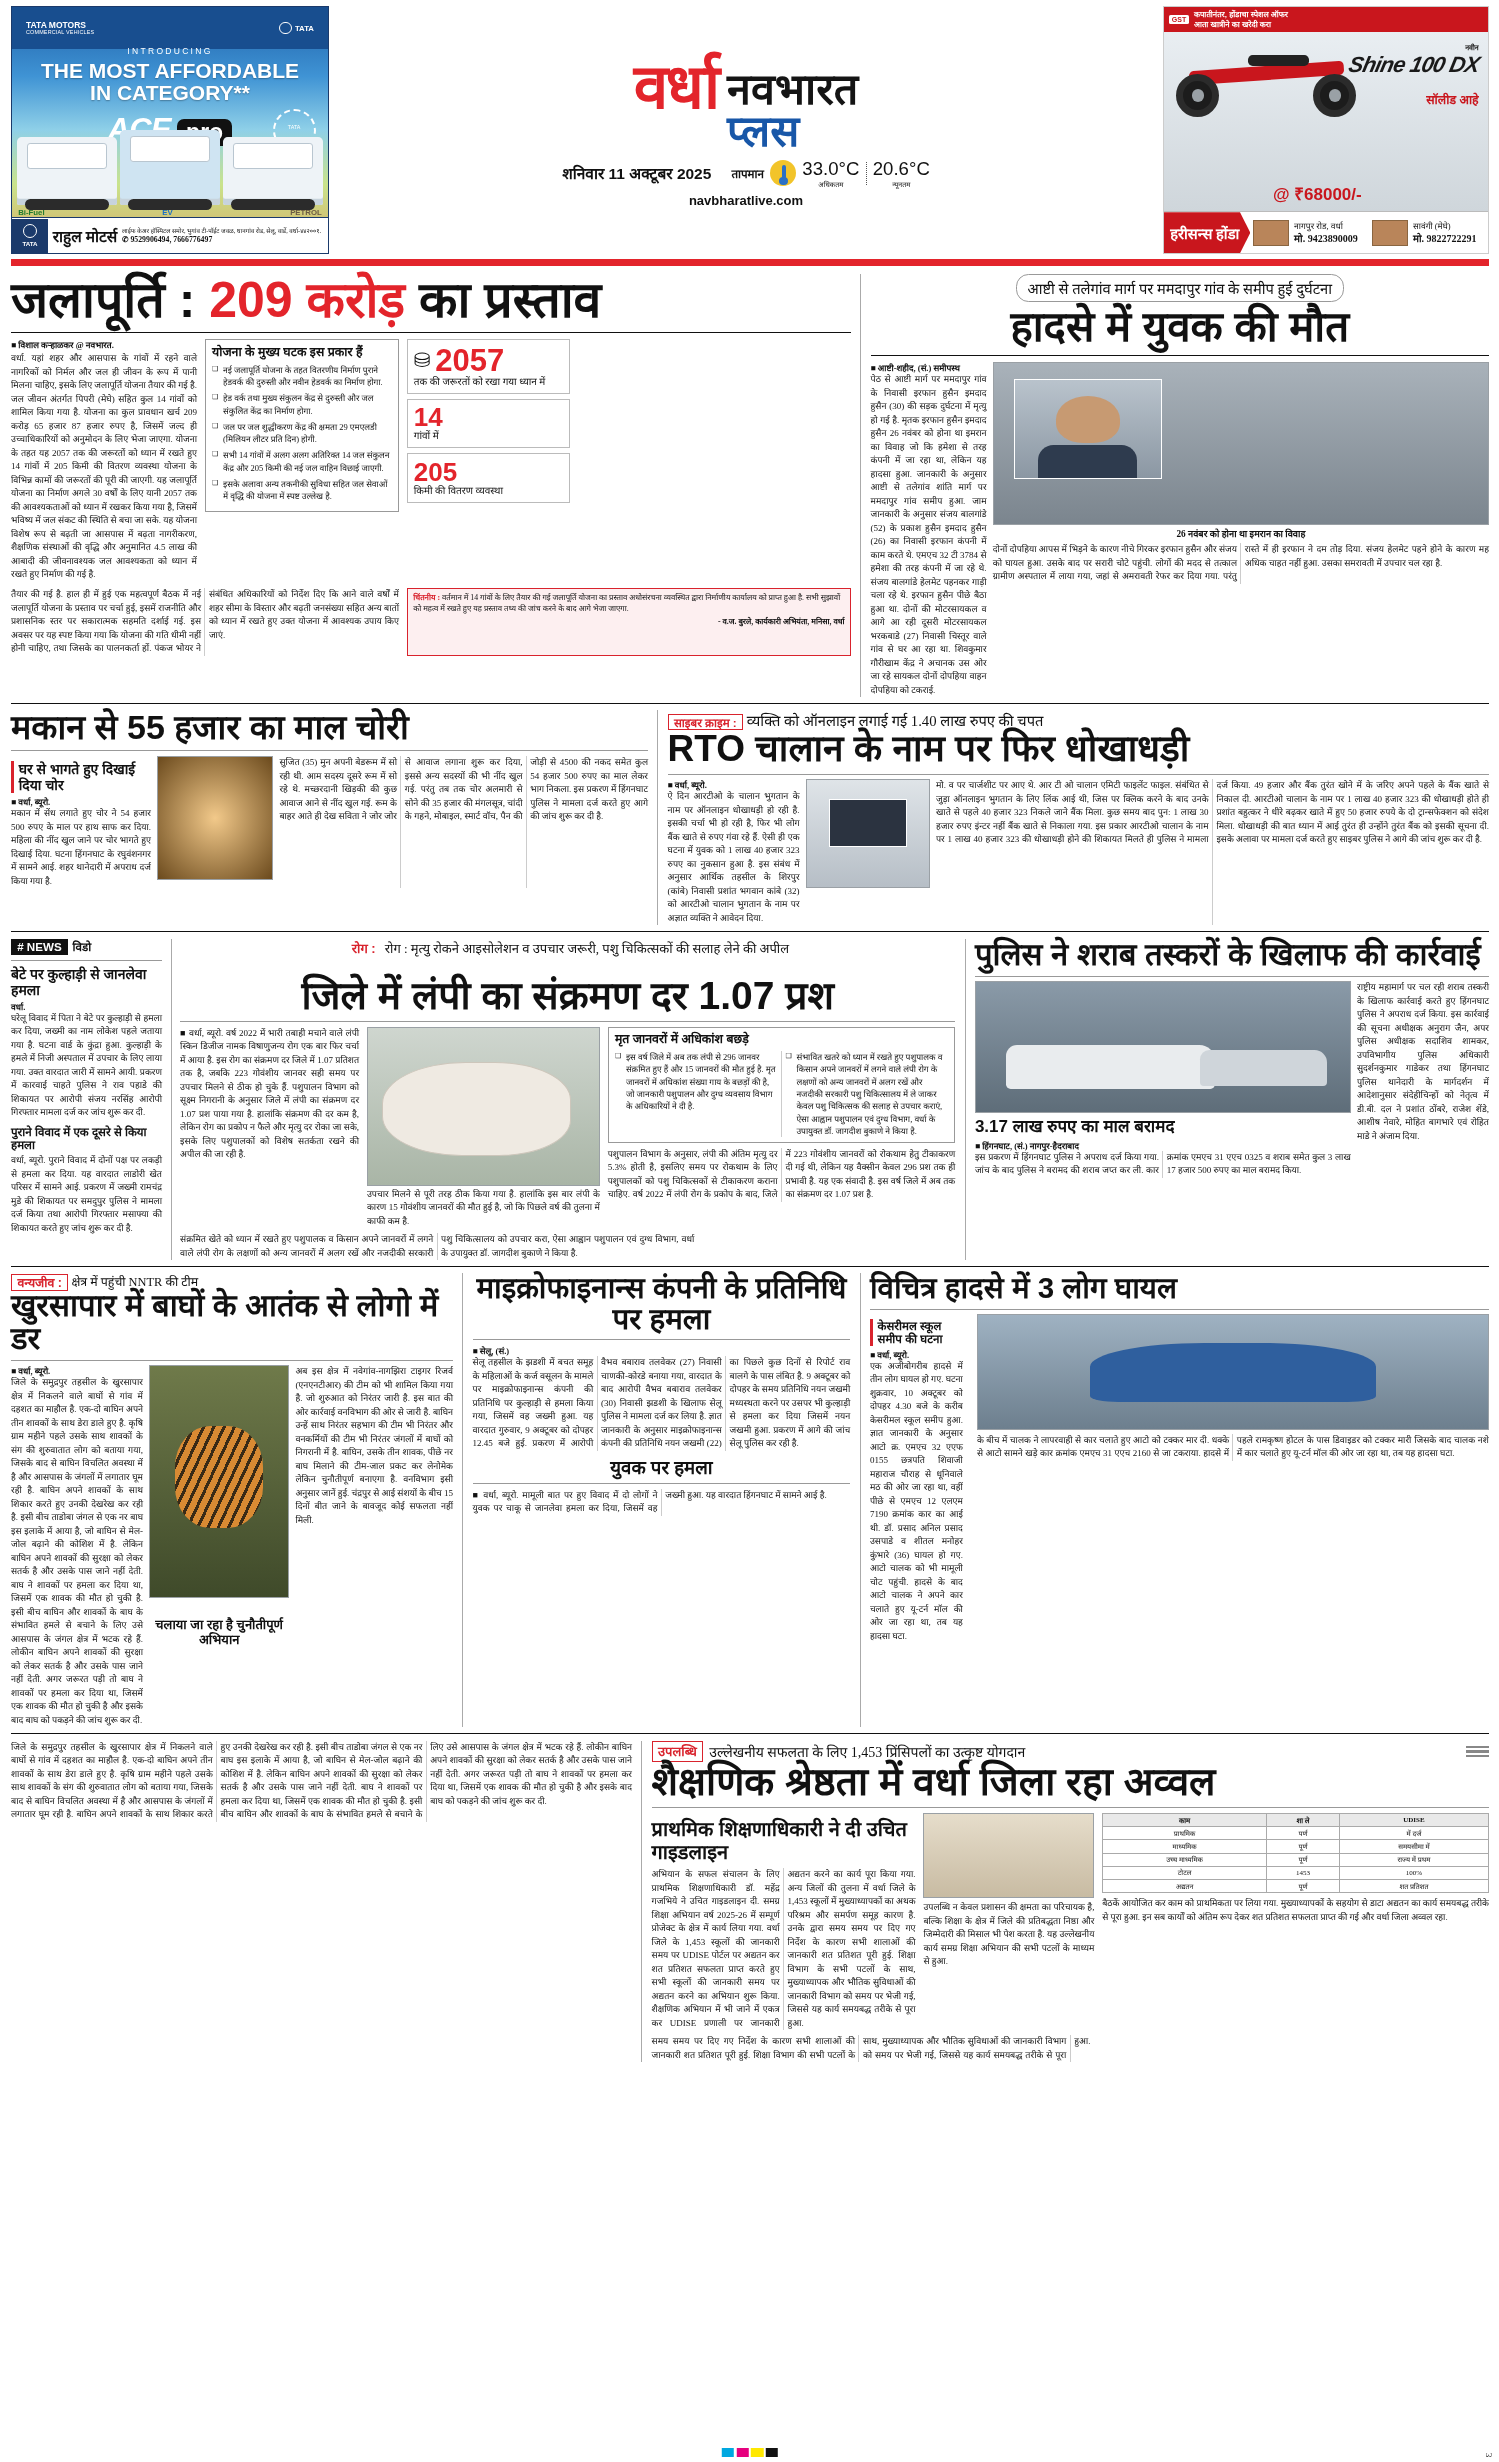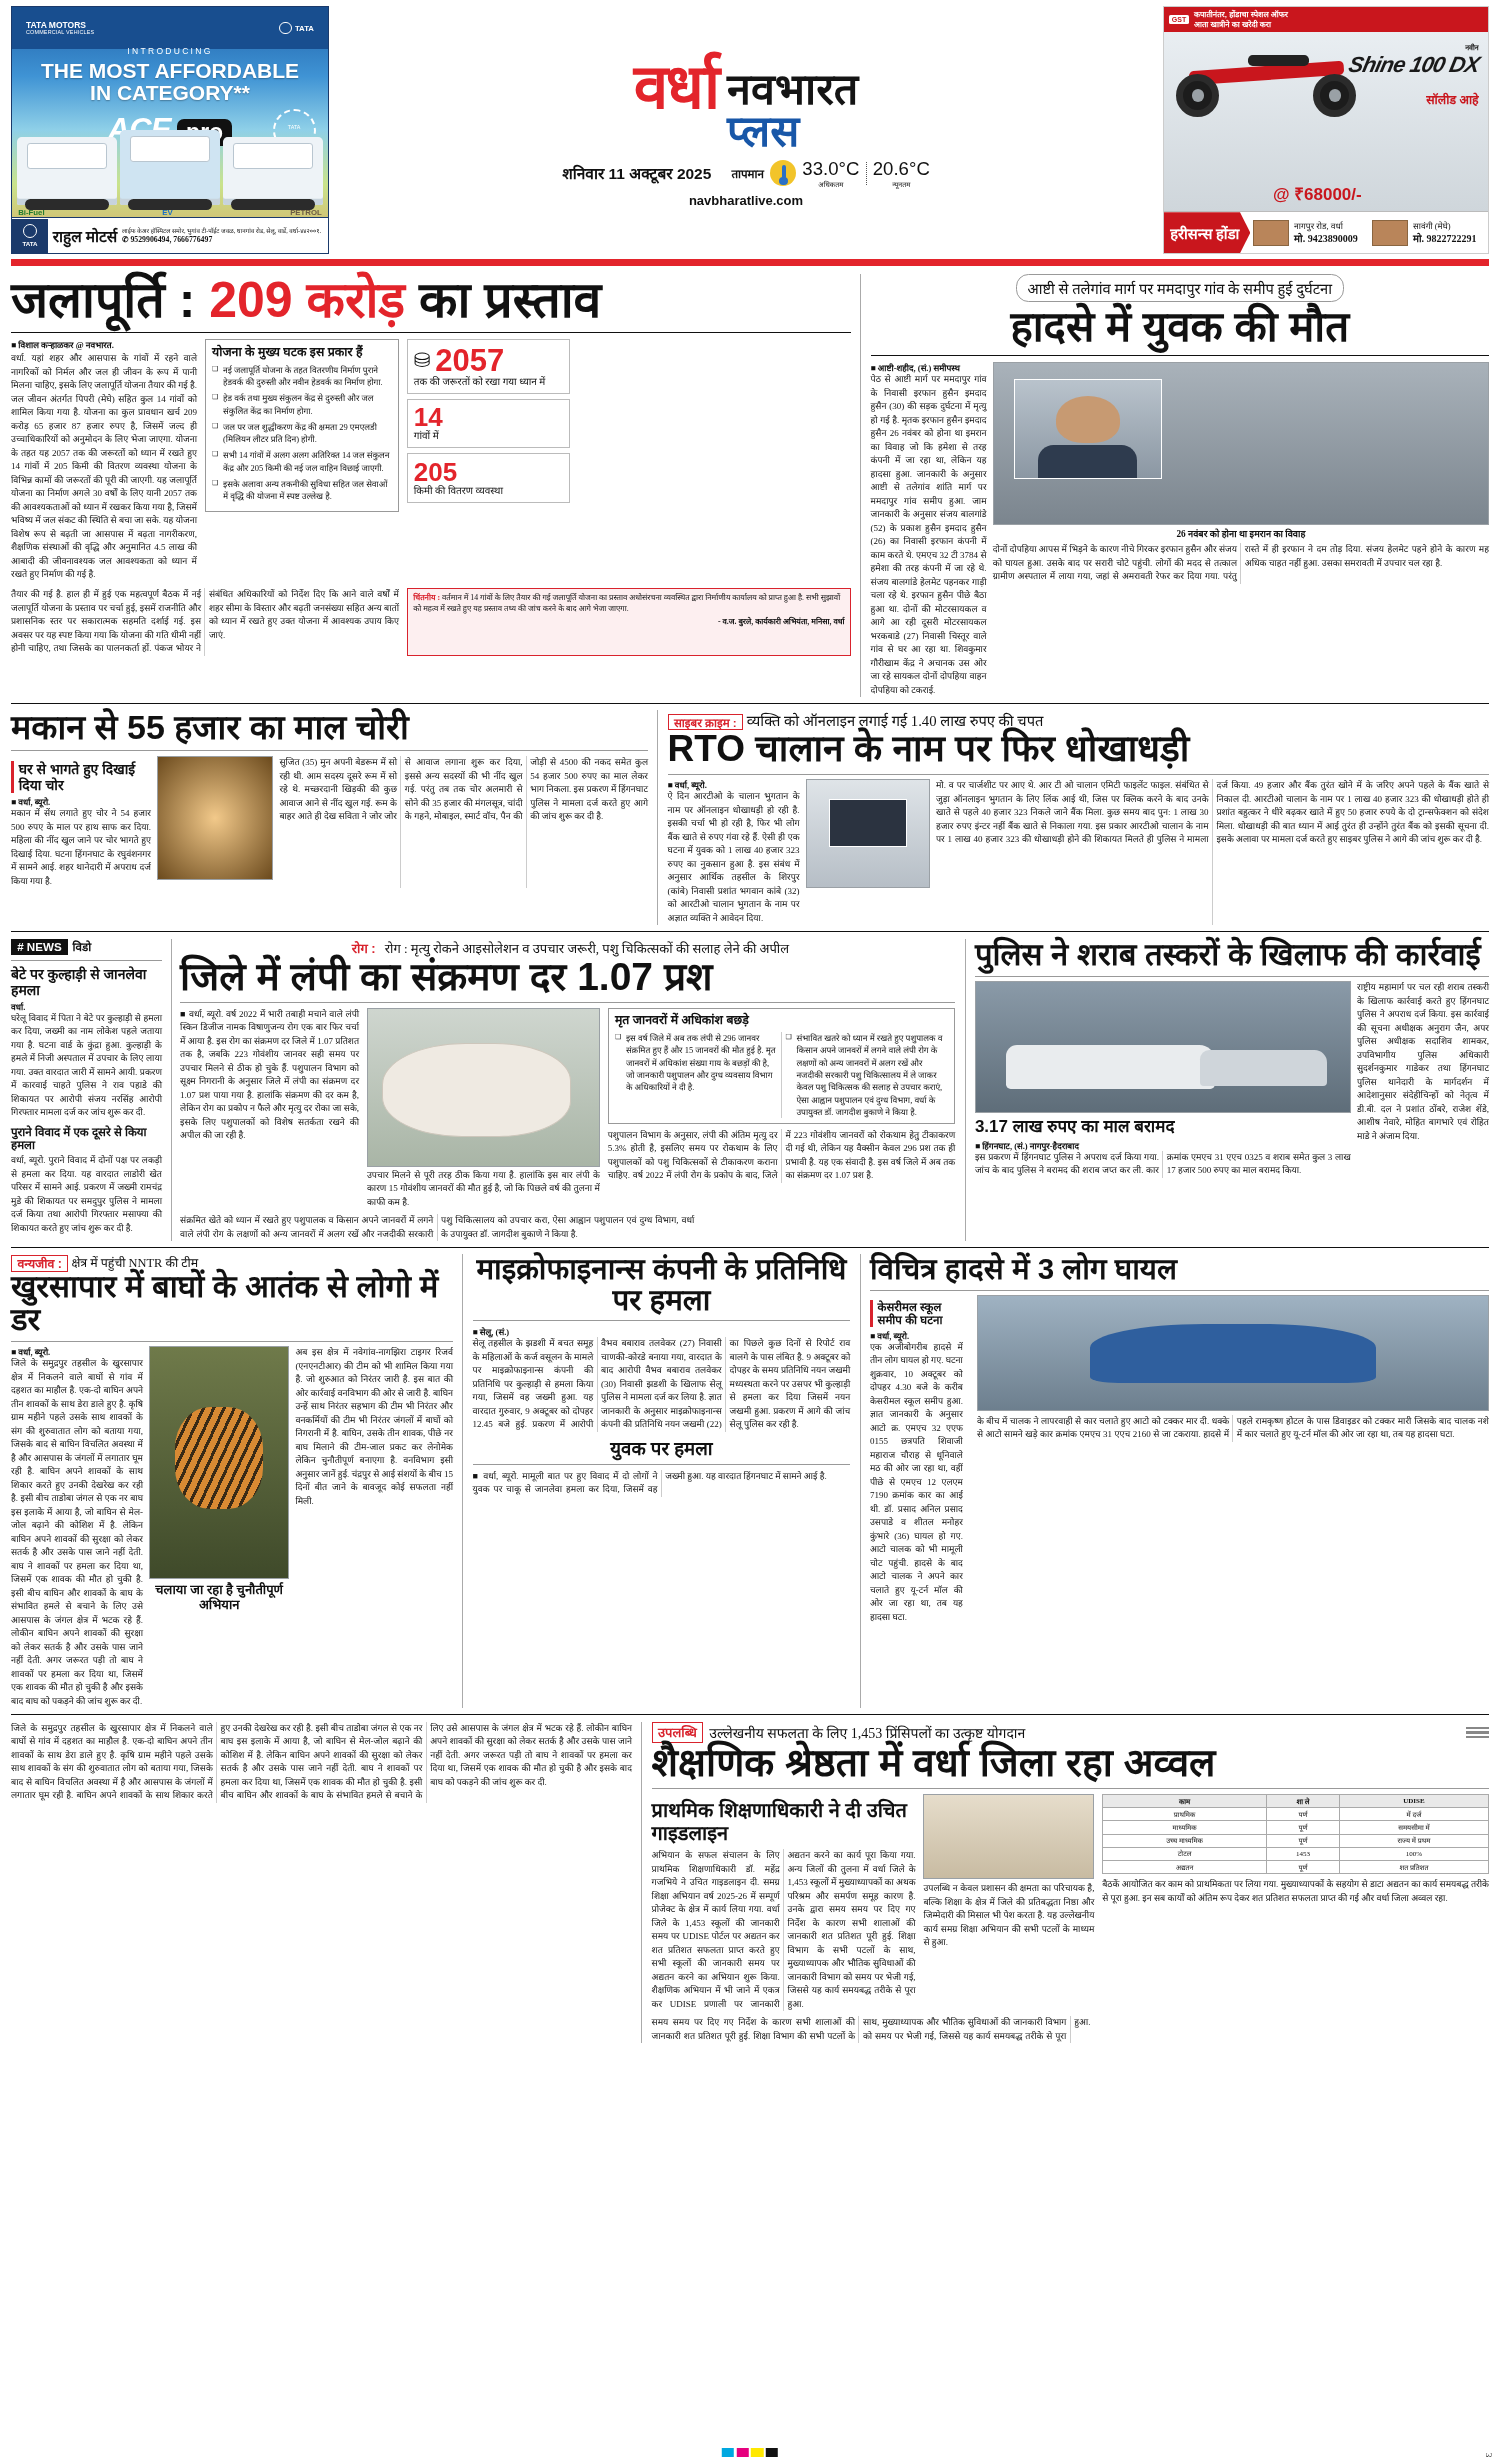--- a/index.html
+++ b/index.html
@@ -449,21 +449,21 @@
       <div class="body-text">वर्धा, ब्यूरो. पुराने विवाद में दोनों पक्ष पर लकड़ी से हमला कर दिया. यह वारदात लाडोरी खेत परिसर में सामने आई. प्रकरण में जख्मी रामचंद्र मुडे की शिकायत पर समदुपुर पुलिस ने मामला दर्ज किया तथा आरोपी गिरफ्तार मसाफ्या की शिकायत करते हुए जांच शुरू कर दी है.</div>
     </div>
 
     <div class="col vline" style="flex:0 0 784px;padding-left:7.8px;">
       <div style="text-align:center;">
         <span class="tagpill tagpill-dark" style="background:#fff;color:#d9232d;border:none;font-size:13px;">
           <span style="color:#d9232d;font-weight:bold;">रोग :</span>
         </span>
         <span class="kicker-plain" style="font-size:13px;">रोग : मृत्यु रोकने आइसोलेशन व उपचार जरूरी, पशु चिकित्सकों की सलाह लेने की अपील</span>
       </div>
-      <h1 class="head" style="font-size:39px;text-align:left;">जिले में लंपी का संक्रमण दर 1.07 प्रश</h1>
+      <h1 class="head" style="font-size:39px;text-align:center;margin-top:19px;">जिले में लंपी का संक्रमण दर 1.07 प्रश</h1>
       <div class="hr-hair"></div>
       <div style="display:flex;gap:7.8px;">
         <div style="flex:0 0 179px;">
           <div class="body-text">■ वर्धा, ब्यूरो. वर्ष 2022 में भारी तबाही मचाने वाले लंपी स्किन डिजीज नामक विषाणुजन्य रोग एक बार फिर चर्चा में आया है. इस रोग का संक्रमण दर जिले में 1.07 प्रतिशत तक है, जबकि 223 गोवंशीय जानवर सही समय पर उपचार मिलने से ठीक हो चुके हैं. पशुपालन विभाग को सूक्ष्म निगरानी के अनुसार जिले में लंपी का संक्रमण दर 1.07 प्रश पाया गया है. हालांकि संक्रमण की दर कम है, लेकिन रोग का प्रकोप न फैले और मृत्यु दर रोका जा सके, इसके लिए पशुपालकों को विशेष सतर्कता रखने की अपील की जा रही है.</div>
         </div>
         <div style="flex:0 0 233px;">
           <div class="photo thumb-cow" style="height:159px;">
               <div class="body"></div>
             </div>
           <div class="body-text" style="margin-top:2.3px;">उपचार मिलने से पूरी तरह ठीक किया गया है. हालांकि इस बार लंपी के कारण 15 गोवंशीय जानवरों की मौत हुई है, जो कि पिछले वर्ष की तुलना में काफी कम है.</div>
@@ -515,21 +515,21 @@
       <div class="hr-hair"></div>
       <div style="display:flex;gap:6.2px;">
         <div style="flex:0 0 132px;">
           <div class="byline">■ वर्धा, ब्यूरो.</div>
           <div class="body-text">जिले के समुद्रपुर तहसील के खुरसापार क्षेत्र में निकलने वाले बाघों से गांव में दहशत का माहौल है. एक-दो बाघिन अपने तीन शावकों के साथ डेरा डाले हुए है. कृषि ग्राम महीने पहले उसके साथ शावकों के संग की शुरुवातात लोग को बताया गया, जिसके बाद से बाघिन विचलित अवस्था में है और आसपास के जंगलों में लगातार घूम रही है. बाघिन अपने शावकों के साथ शिकार करते हुए उनकी देखरेख कर रही है. इसी बीच ताडोबा जंगल से एक नर बाघ इस इलाके में आया है, जो बाघिन से मेल-जोल बढ़ाने की कोशिश में है. लेकिन बाघिन अपने शावकों की सुरक्षा को लेकर सतर्क है और उसके पास जाने नहीं देती. बाघ ने शावकों पर हमला कर दिया था, जिसमें एक शावक की मौत हो चुकी है. इसी बीच बाघिन और शावकों के बाघ के संभावित हमले से बचाने के लिए उसे आसपास के जंगल क्षेत्र में भटक रहे हैं. लोकीन बाघिन अपने शावकों की सुरक्षा को लेकर सतर्क है और उसके पास जाने नहीं देती. अगर जरूरत पड़ी तो बाघ ने शावकों पर हमला कर दिया था, जिसमें एक शावक की मौत हो चुकी है और इसके बाद बाघ को पकड़ने की जांच शुरू कर दी.</div>
         </div>
         <div style="flex:0 0 140px;">
           <div class="photo thumb-tiger" style="height:233px;">
               <div class="t"></div>
             </div>
-          <div class="subhead" style="font-size:13px;text-align:center;margin-top:4px;">चलाया जा रहा है चुनौतीपूर्ण अभियान</div>
+          <div class="subhead" style="font-size:13px;text-align:center;margin-top:20px;">चलाया जा रहा है चुनौतीपूर्ण अभियान</div>
         </div>
         <div style="flex:1;" class="body-text">अब इस क्षेत्र में नवेगांव-नागझिरा टाइगर रिजर्व (एनएनटीआर) की टीम को भी शामिल किया गया है. जो शुरुआत को निरंतर जारी है. इस बात की ओर कार्रवाई वनविभाग की ओर से जारी है. बाघिन उन्हें साथ निरंतर सहभाग की टीम भी निरंतर और वनकर्मियों की टीम भी निरंतर जंगलों में बाघों को निगरानी में है. बाघिन, उसके तीन शावक, पीछे नर बाघ मिलाने की टीम-जाल प्रकट कर लेनोमेक लेकिन चुनौतीपूर्ण बनाएगा है. वनविभाग इसी अनुसार जानें हुई. चंद्रपुर से आई संशयों के बीच 15 दिनों बीत जाने के बावजूद कोई सफलता नहीं मिली.</div>
       </div>
     </div>
 
     <div class="col vline" style="flex:0 0 388px;padding-left:9.3px;">
       <h1 class="head" style="font-size:29.5px;text-align:center;">माइक्रोफाइनान्स कंपनी के प्रतिनिधि पर हमला</h1>
       <div class="hr-hair"></div>
       <div class="byline">■ सेलू, (सं.)</div>
       <div class="body-text cols3">सेलू तहसील के झडशी में बचत समूह के महिलाओं के कर्ज वसूलन के मामले पर माइक्रोफाइनान्स कंपनी की प्रतिनिधि पर कुल्हाड़ी से हमला किया गया, जिसमें वह जख्मी हुआ. यह वारदात गुरुवार, 9 अक्टूबर को दोपहर 12.45 बजे हुई. प्रकरण में आरोपी वैभव बबाराव तलवेकर (27) निवासी चाणकी-कोरडे बनाया गया, वारदात के बाद आरोपी वैभव बबाराव तलवेकर (30) निवासी झडशी के खिलाफ सेलू पुलिस ने मामला दर्ज कर लिया है. ज्ञात जानकारी के अनुसार माइक्रोफाइनान्स कंपनी की प्रतिनिधि नयन जखमी (22) का पिछले कुछ दिनों से रिपोर्ट राव बालगे के पास लंबित है. 9 अक्टूबर को दोपहर के समय प्रतिनिधि नयन जखमी मध्यस्थता करने पर उसपर भी कुल्हाड़ी से हमला कर दिया जिसमें नयन जखमी हुआ. प्रकरण में आगे की जांच सेलू पुलिस कर रही है.</div>

